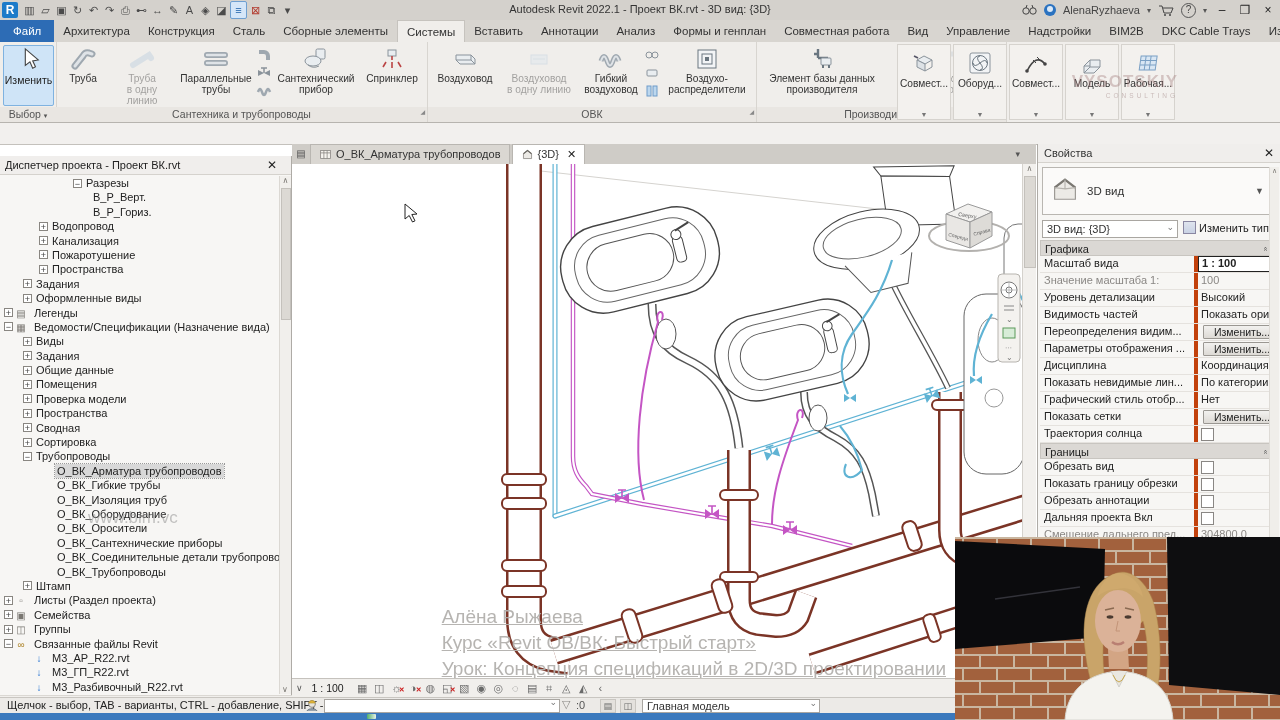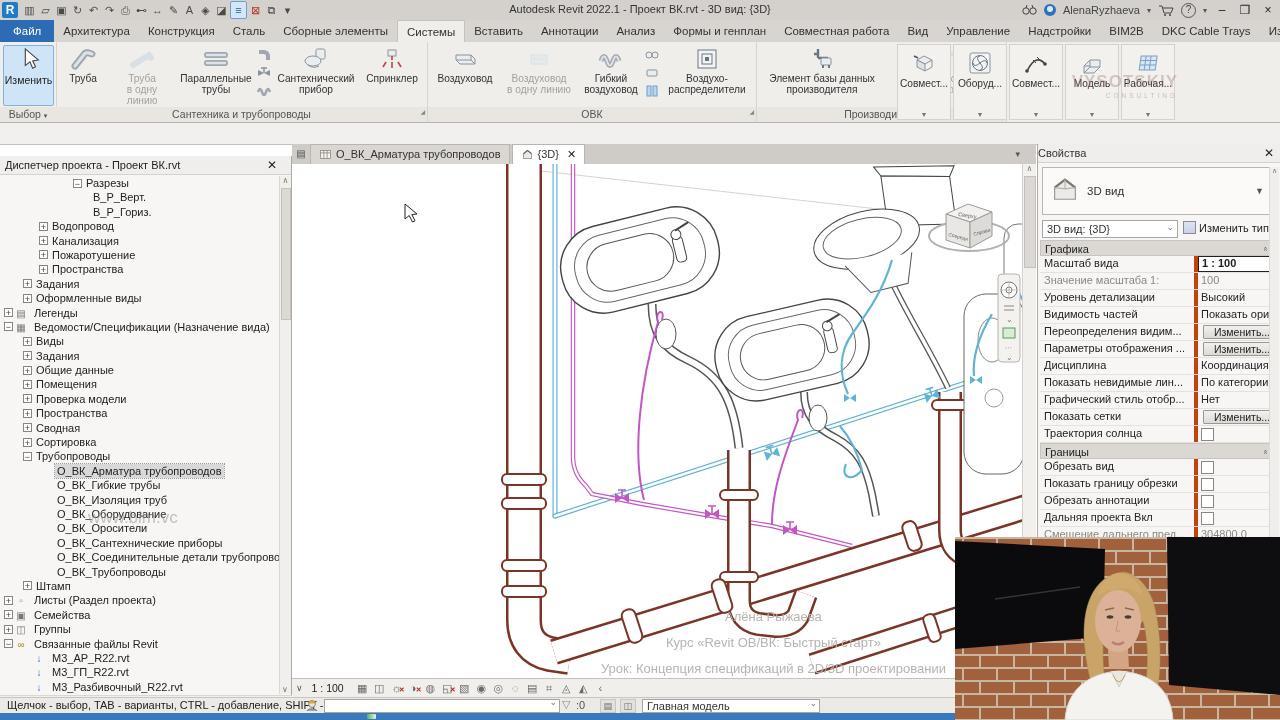--- a/index.html
+++ b/index.html
@@ -74,32 +74,32 @@
   .vt-pre{width:18px;text-align:center;font-size:10px;color:#555;line-height:20px;}
   .vtab{height:19px;line-height:19px;padding:0 8px;font-size:11px;color:#333;background:#dad7d2;border:1px solid #b9b6b1;
         border-bottom:none;margin-right:2px;display:flex;align-items:center;gap:4px;white-space:nowrap;}
   .vtab-active{background:#fff;}
   .vtab .vx{font-size:11px;color:#222;margin-left:4px;}
   #vt-end{margin-left:auto;line-height:20px;padding-right:16px;color:#555;font-size:9px;}
   #draw-wrap{position:absolute;left:0;top:20px;width:744px;height:514px;background:#fff;overflow:hidden;}
   #c-scroll{position:absolute;right:0;top:20px;width:13px;height:514px;background:#f2f0ed;border-left:1px solid #d5d2cd;
             font-size:8px;color:#7a7772;text-align:center;z-index:5;}
   #c-scroll .thumb{position:absolute;left:1px;top:12px;width:10px;height:90px;background:#dcd9d4;border:1px solid #c4c1bc;}
-  #overlay-credits{position:absolute;right:90px;top:440px;text-align:center;z-index:6;pointer-events:none;
-                   font-size:13px;color:rgba(178,176,173,.95);line-height:26px;}
+  #overlay-credits{position:absolute;right:90px;top:440px;text-align:left;z-index:6;pointer-events:none;
+                   font-size:19px;color:rgba(178,176,173,.95);line-height:26px;text-decoration:underline;}
   
   #vcb{position:absolute;left:0;bottom:0;width:744px;height:19px;background:#f1efec;border-top:1px solid #c5c2bd;
        display:flex;align-items:center;gap:3px;padding-left:4px;box-sizing:border-box;z-index:7;}
   #vcb .chev{font-size:9px;color:#555;margin-right:6px;}
   #vcb-scale{font-size:10.5px;color:#222;margin-right:8px;}
   .vcb-ic{position:relative;width:15px;height:15px;line-height:15px;text-align:center;font-size:11px;color:#6a6a6a;}
   .vcb-ic.redx::after{content:"\2715";position:absolute;right:-1px;bottom:-1px;font-size:7px;color:#c22;font-weight:bold;}
   
   #props{position:absolute;left:1037px;top:144px;width:243px;height:553px;background:#f7f6f4;border-left:1px solid #aeaba6;box-sizing:border-box;}
-  #props-hd{height:18px;line-height:18px;background:#f0eeec;border-bottom:1px solid #d5d2cd;position:relative;}
+  #props-hd{height:18px;line-height:18px;background:#f0eeec;border-bottom:1px solid #d5d2cd;padding-left:6px;position:relative;}
   #props-hd .x{position:absolute;right:6px;top:0;font-size:12px;color:#222;}
   #type-sel{position:absolute;left:4px;top:23px;width:228px;height:46px;background:#fbfaf9;border:1px solid #b9b6b1;display:flex;align-items:center;}
   #type-sel .tsi{width:44px;text-align:center;}
   #type-sel .tsl{flex:1;font-size:11.5px;color:#333;}
   #type-sel .tsd{width:16px;color:#555;font-size:9px;}
   #inst-row{position:absolute;left:4px;top:76px;width:228px;height:18px;display:flex;gap:4px;}
   #inst-combo{flex:1;background:#fff;border:1px solid #a9a6a1;line-height:16px;padding-left:4px;position:relative;color:#333;}
   #inst-combo::after{content:"\2304";position:absolute;right:3px;top:-2px;color:#777;font-size:9px;}
   #edit-type{width:88px;line-height:16px;text-align:center;color:#222;white-space:nowrap;}
   #edit-type .gi{display:inline-block;width:11px;height:11px;border:1px solid #8a87a2;background:linear-gradient(#dfe4ee,#c9d2e4);vertical-align:-2px;margin-right:3px;}

